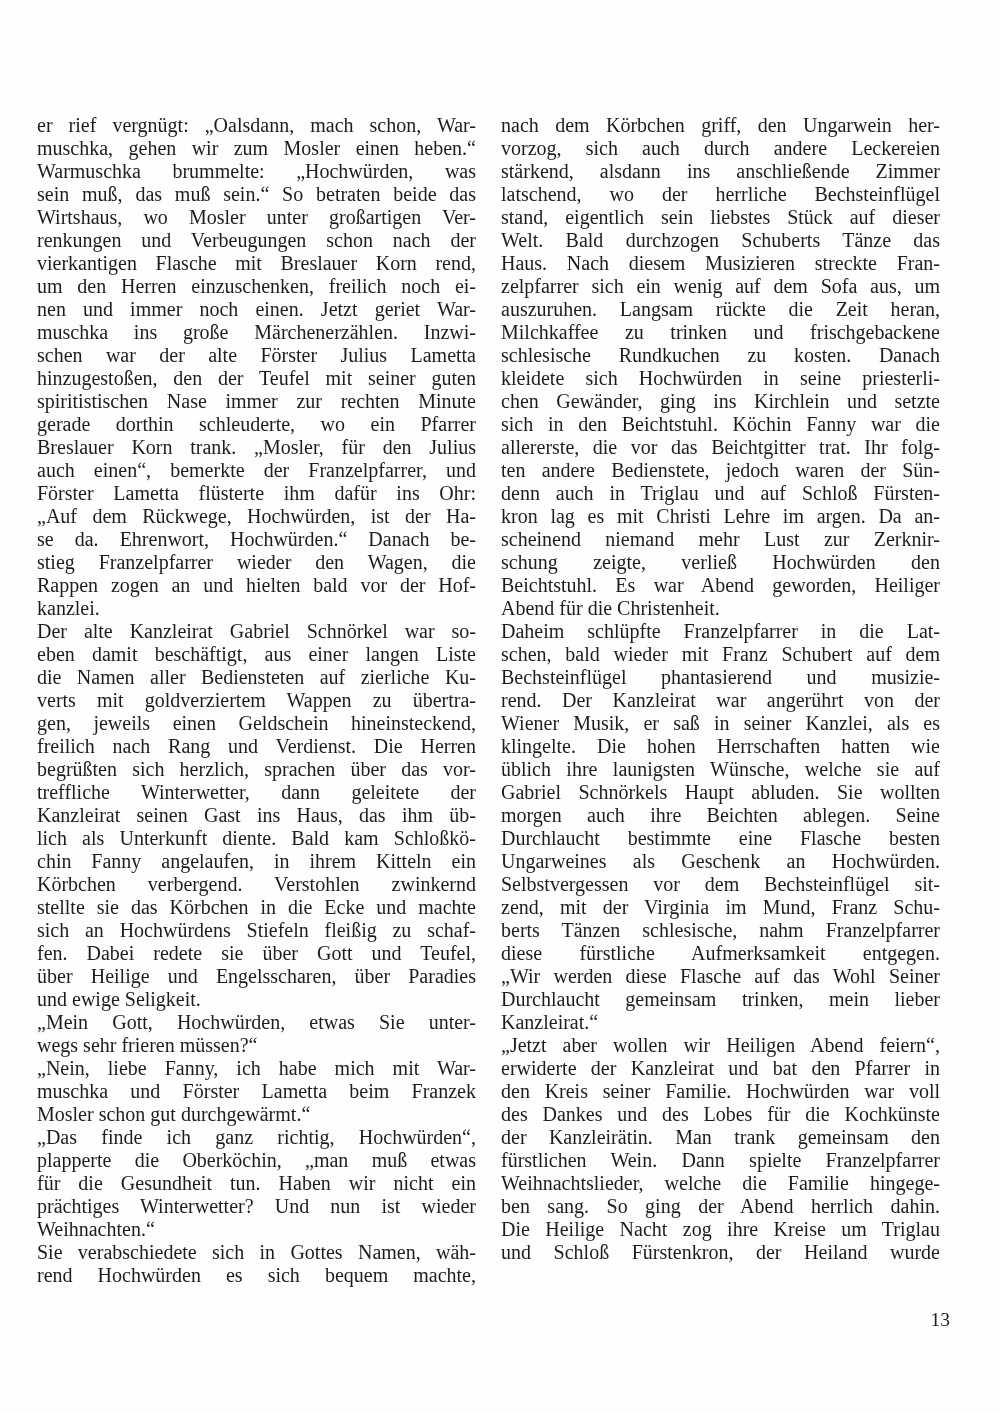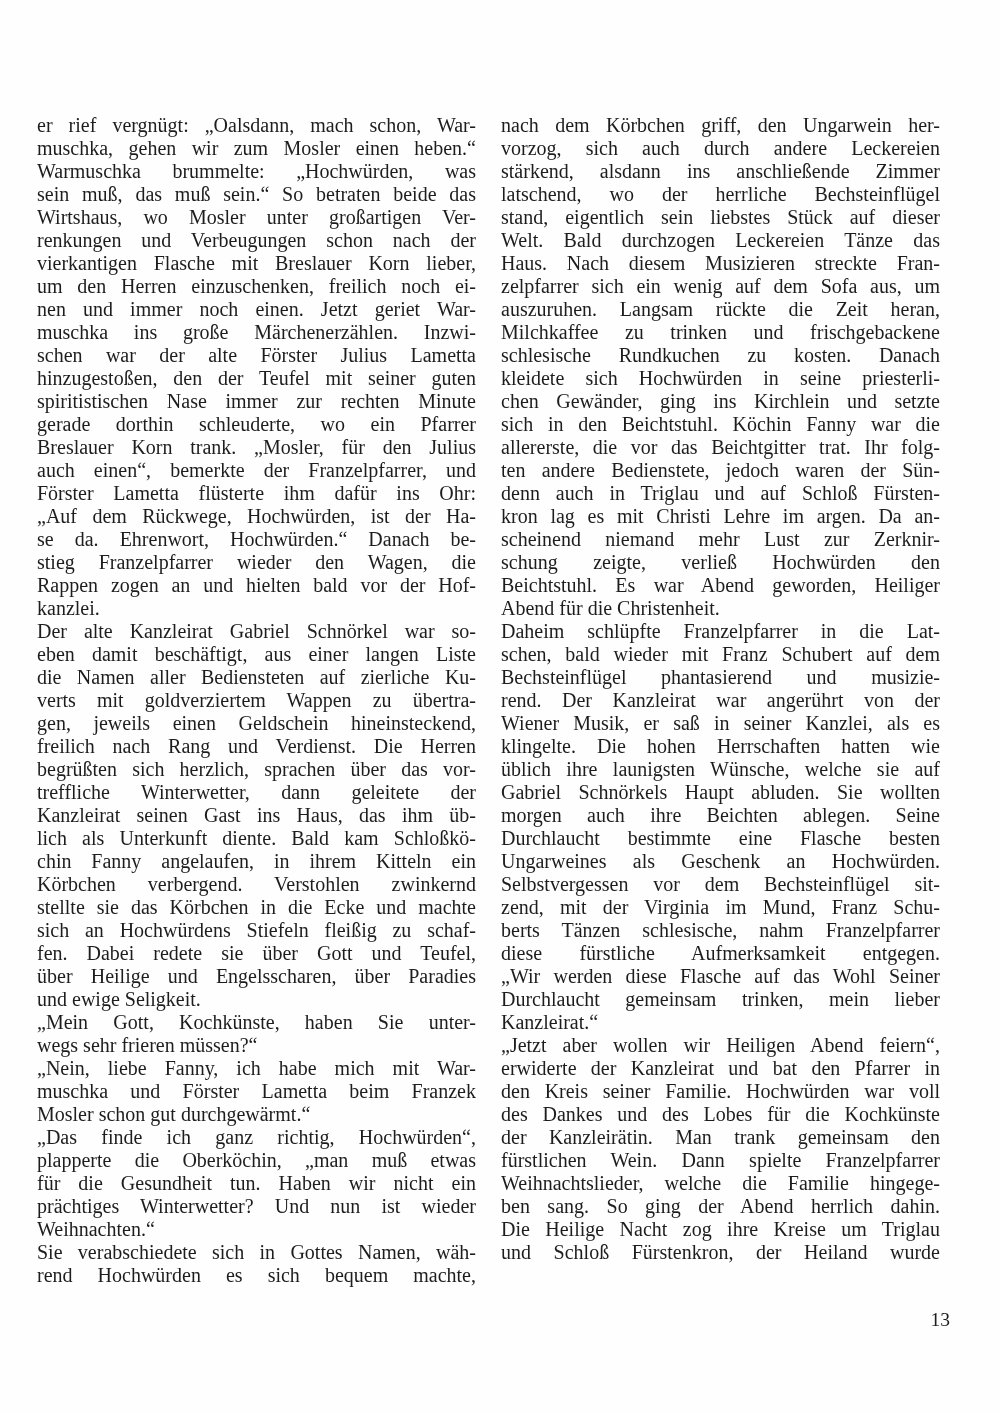--- a/index.html
+++ b/index.html
@@ -52,21 +52,21 @@
 
 <div class="page">
   <div class="columns">
     <div class="column">
         <div class="line">er rief vergnügt: „Oalsdann, mach schon, War-</div>
         <div class="line">muschka, gehen wir zum Mosler einen heben.“</div>
         <div class="line">Warmuschka brummelte: „Hochwürden, was</div>
         <div class="line">sein muß, das muß sein.“ So betraten beide das</div>
         <div class="line">Wirtshaus, wo Mosler unter großartigen Ver-</div>
         <div class="line">renkungen und Verbeugungen schon nach der</div>
-        <div class="line">vierkantigen Flasche mit Breslauer Korn lieber,</div>
+        <div class="line">vierkantigen Flasche mit Breslauer Korn rend,</div>
         <div class="line">um den Herren einzuschenken, freilich noch ei-</div>
         <div class="line">nen und immer noch einen. Jetzt geriet War-</div>
         <div class="line">muschka ins große Märchenerzählen. Inzwi-</div>
         <div class="line">schen war der alte Förster Julius Lametta</div>
         <div class="line">hinzugestoßen, den der Teufel mit seiner guten</div>
         <div class="line">spiritistischen Nase immer zur rechten Minute</div>
         <div class="line">gerade dorthin schleuderte, wo ein Pfarrer</div>
         <div class="line">Breslauer Korn trank. „Mosler, für den Julius</div>
         <div class="line">auch einen“, bemerkte der Franzelpfarrer, und</div>
         <div class="line">Förster Lametta flüsterte ihm dafür ins Ohr:</div>
@@ -85,40 +85,40 @@
         <div class="line">treffliche Winterwetter, dann geleitete der</div>
         <div class="line">Kanzleirat seinen Gast ins Haus, das ihm üb-</div>
         <div class="line">lich als Unterkunft diente. Bald kam Schloßkö-</div>
         <div class="line">chin Fanny angelaufen, in ihrem Kitteln ein</div>
         <div class="line">Körbchen verbergend. Verstohlen zwinkernd</div>
         <div class="line">stellte sie das Körbchen in die Ecke und machte</div>
         <div class="line">sich an Hochwürdens Stiefeln fleißig zu schaf-</div>
         <div class="line">fen. Dabei redete sie über Gott und Teufel,</div>
         <div class="line">über Heilige und Engelsscharen, über Paradies</div>
         <div class="line para-end">und ewige Seligkeit.</div>
-        <div class="line">„Mein Gott, Kochkünste, haben Sie unter-</div>
+        <div class="line">„Mein Gott, Hochwürden, etwas Sie unter-</div>
         <div class="line para-end">wegs sehr frieren müssen?“</div>
         <div class="line">„Nein, liebe Fanny, ich habe mich mit War-</div>
         <div class="line">muschka und Förster Lametta beim Franzek</div>
         <div class="line para-end">Mosler schon gut durchgewärmt.“</div>
         <div class="line">„Das finde ich ganz richtig, Hochwürden“,</div>
         <div class="line">plapperte die Oberköchin, „man muß etwas</div>
         <div class="line">für die Gesundheit tun. Haben wir nicht ein</div>
         <div class="line">prächtiges Winterwetter? Und nun ist wieder</div>
         <div class="line para-end">Weihnachten.“</div>
         <div class="line">Sie verabschiedete sich in Gottes Namen, wäh-</div>
         <div class="line">rend Hochwürden es sich bequem machte,</div>
       </div>
     <div class="column">
         <div class="line">nach dem Körbchen griff, den Ungarwein her-</div>
         <div class="line">vorzog, sich auch durch andere Leckereien</div>
         <div class="line">stärkend, alsdann ins anschließende Zimmer</div>
         <div class="line">latschend, wo der herrliche Bechsteinflügel</div>
         <div class="line">stand, eigentlich sein liebstes Stück auf dieser</div>
-        <div class="line">Welt. Bald durchzogen Leckereien Tänze das</div>
+        <div class="line">Welt. Bald durchzogen Schuberts Tänze das</div>
         <div class="line">Haus. Nach diesem Musizieren streckte Fran-</div>
         <div class="line">zelpfarrer sich ein wenig auf dem Sofa aus, um</div>
         <div class="line">auszuruhen. Langsam rückte die Zeit heran,</div>
         <div class="line">Milchkaffee zu trinken und frischgebackene</div>
         <div class="line">schlesische Rundkuchen zu kosten. Danach</div>
         <div class="line">kleidete sich Hochwürden in seine priesterli-</div>
         <div class="line">chen Gewänder, ging ins Kirchlein und setzte</div>
         <div class="line">sich in den Beichtstuhl. Köchin Fanny war die</div>
         <div class="line">allererste, die vor das Beichtgitter trat. Ihr folg-</div>
         <div class="line">ten andere Bedienstete, jedoch waren der Sün-</div>

